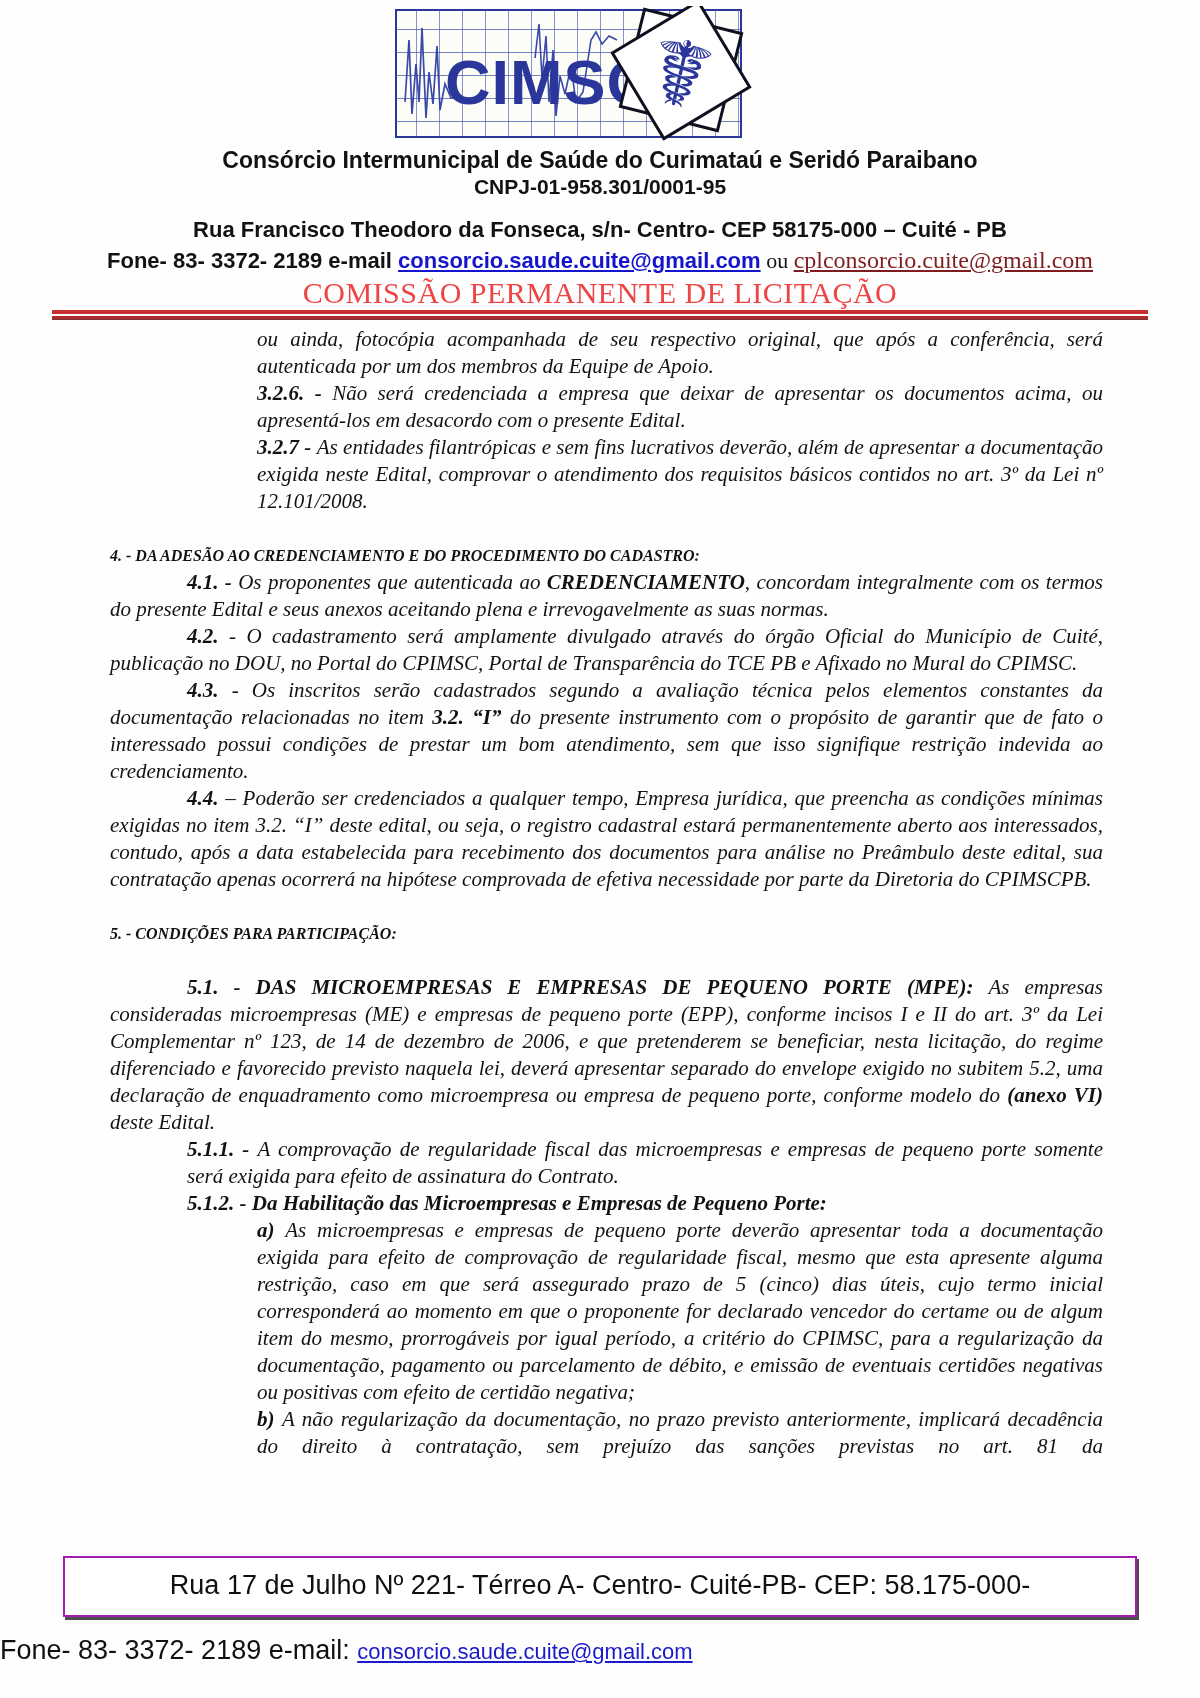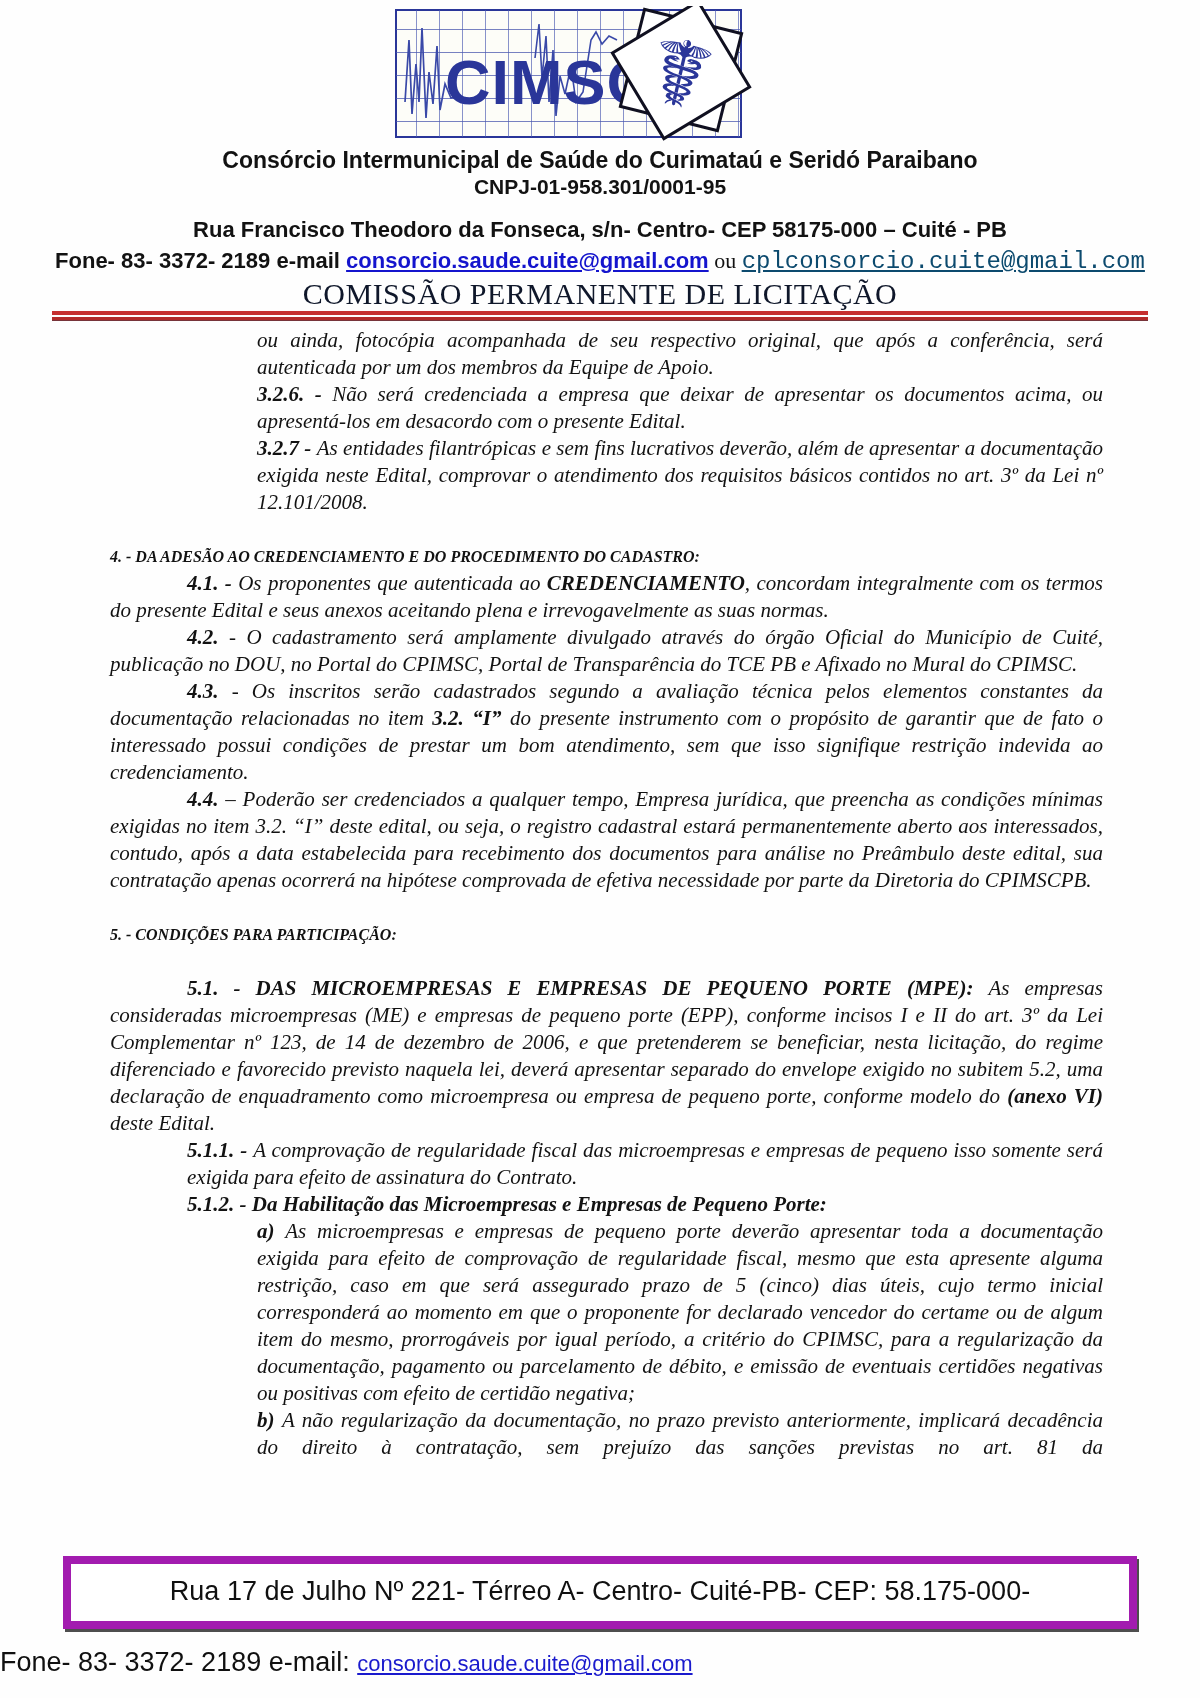--- a/index.html
+++ b/index.html
@@ -48,33 +48,33 @@
     font-size: 22px;
     line-height: 27px;
   }
   .email-sans {
     color: #1414cd;
     text-decoration: underline;
     font-weight: bold;
   }
   .contact-sep { font-weight: normal; font-family: "Liberation Serif", serif; font-size: 22px; }
   .email-serif {
-    color: #0c4a6e;
+    color: #7f1d1d;
     text-decoration: underline;
     font-weight: normal;
-    font-family: Liberation Mono, monospace;
+    font-family: Liberation Serif, serif;
     font-size: 24px;
   }
   .committee {
     margin-top: 2px;
     font-family: "Liberation Serif", serif;
     font-size: 30px;
     line-height: 33px;
     letter-spacing: 0.5px;
-    color: #0f172a;
+    color: #ef4444;
   }
   .rule-red-1 { margin: 1px 52px 0; border-top: 4px solid #c63030; }
   .rule-red-2 { margin: 2px 52px 0; border-top: 3px solid #b22a2a; box-shadow: 0 1px 0 #77343a; }
 
   
   .doc-body { padding: 7px 97px 0 110px; font-style: italic; }
   .para {
     margin: 0;
     font-size: 21px;
     line-height: 27px;
@@ -85,21 +85,21 @@
   .ind { text-indent: 77px; }
   .blk1 { margin-left: 77px; }
   .blk2 { margin-left: 147px; }
   .gap { margin-top: 27px; }
   .jlast { text-align-last: justify; }
 
   
   .footer { position: absolute; left: 0; right: 0; top: 1556px; }
   .footer-box {
     margin: 0 63px;
-    border: 8px solid #a21caf;
+    border: 2px solid #a21caf;
     box-shadow: 2px 3px 0 #4e4e4e;
     padding: 12px 8px 14px;
     text-align: center;
     font-family: "Liberation Sans", sans-serif;
     font-size: 27px;
     color: #101010;
     background: #fff;
   }
   .footer-contact {
     margin-top: 18px;
@@ -156,21 +156,21 @@
       <p class="para blk2"><span class="seg">ou ainda, fotocópia acompanhada de seu respectivo original, que após a conferência, será autenticada por um dos membros da Equipe de Apoio.</span></p>
       <p class="para blk2"><span class="seg bold">3.2.6. - </span><span class="seg">Não será credenciada a empresa que deixar de apresentar os documentos acima, ou apresentá-los em desacordo com o presente Edital.</span></p>
       <p class="para blk2"><span class="seg bold">3.2.7 - </span><span class="seg">As entidades filantrópicas e sem fins lucrativos deverão, além de apresentar a documentação exigida neste Edital, comprovar o atendimento dos requisitos básicos contidos no art. 3º da Lei nº 12.101/2008.</span></p>
       <p class="para hd gap"><span class="seg bold">4. - DA ADESÃO AO CREDENCIAMENTO E DO PROCEDIMENTO DO CADASTRO:</span></p>
       <p class="para ind"><span class="seg bold">4.1. - </span><span class="seg">Os proponentes que autenticada ao </span><span class="seg bold">CREDENCIAMENTO</span><span class="seg">, concordam integralmente com os termos do presente Edital e seus anexos aceitando plena e irrevogavelmente as suas normas.</span></p>
       <p class="para ind"><span class="seg bold">4.2. </span><span class="seg">- O cadastramento será amplamente divulgado através do órgão Oficial do Município de Cuité, publicação no DOU, no Portal do CPIMSC, Portal de Transparência do TCE PB e Afixado no Mural do CPIMSC.</span></p>
       <p class="para ind"><span class="seg bold">4.3. </span><span class="seg">- Os inscritos serão cadastrados segundo a avaliação técnica pelos elementos constantes da documentação relacionadas no item </span><span class="seg bold">3.2. “I”</span><span class="seg"> do presente instrumento com o propósito de garantir que de fato o interessado possui condições de prestar um bom atendimento, sem que isso signifique restrição indevida ao credenciamento.</span></p>
       <p class="para ind"><span class="seg bold">4.4. </span><span class="seg">– Poderão ser credenciados a qualquer tempo, Empresa  jurídica, que preencha as condições mínimas exigidas no item 3.2. “I” deste edital, ou seja, o registro cadastral estará permanentemente aberto aos interessados, contudo, após a data estabelecida para recebimento dos documentos para análise no Preâmbulo deste edital, sua contratação apenas ocorrerá na hipótese comprovada de efetiva necessidade por parte da Diretoria do CPIMSCPB.</span></p>
       <p class="para hd gap"><span class="seg bold">5. - CONDIÇÕES PARA PARTICIPAÇÃO:</span></p>
       <p class="para ind gap"><span class="seg bold">5.1. - DAS MICROEMPRESAS E EMPRESAS DE PEQUENO PORTE (MPE): </span><span class="seg">As empresas consideradas microempresas (ME) e empresas de pequeno porte (EPP), conforme incisos I e II do art. 3º da Lei Complementar nº 123, de 14 de dezembro de 2006, e que pretenderem se beneficiar, nesta licitação, do regime diferenciado e favorecido previsto naquela lei, deverá apresentar separado do envelope exigido no subitem 5.2, uma declaração de enquadramento como microempresa ou empresa de pequeno porte, conforme modelo do </span><span class="seg bold">(anexo VI)</span><span class="seg"> deste Edital.</span></p>
-      <p class="para blk1"><span class="seg bold">5.1.1. - </span><span class="seg">A comprovação de regularidade fiscal das microempresas e empresas de pequeno isso somente será exigida para efeito de assinatura do Contrato.</span></p>
+      <p class="para blk1"><span class="seg bold">5.1.1. - </span><span class="seg">A comprovação de regularidade fiscal das microempresas e empresas de pequeno porte somente será exigida para efeito de assinatura do Contrato.</span></p>
       <p class="para blk1"><span class="seg bold">5.1.2. - Da Habilitação das Microempresas e Empresas de Pequeno Porte:</span></p>
       <p class="para blk2"><span class="seg bold">a) </span><span class="seg">As microempresas e empresas de pequeno porte deverão apresentar toda a documentação exigida para efeito de comprovação de regularidade fiscal, mesmo que esta apresente alguma restrição, caso em que será assegurado prazo de 5 (cinco) dias úteis, cujo termo inicial corresponderá ao momento em que o proponente for declarado vencedor do certame ou de algum item do mesmo, prorrogáveis por igual período, a critério do CPIMSC, para a regularização da documentação, pagamento ou parcelamento de débito, e emissão de eventuais certidões negativas ou positivas com efeito de certidão negativa;</span></p>
       <p class="para blk2 jlast"><span class="seg bold">b) </span><span class="seg">A não regularização da documentação, no prazo previsto anteriormente, implicará decadência do direito à contratação, sem prejuízo das sanções previstas no art. 81 da</span></p>
     </div>
 
   <div class="footer">
     <div class="footer-box">
       <span>Rua 17 de Julho Nº 221- Térreo A- Centro- Cuité-PB- CEP: 58.175-000-</span>
     </div>
     <div class="footer-contact">

